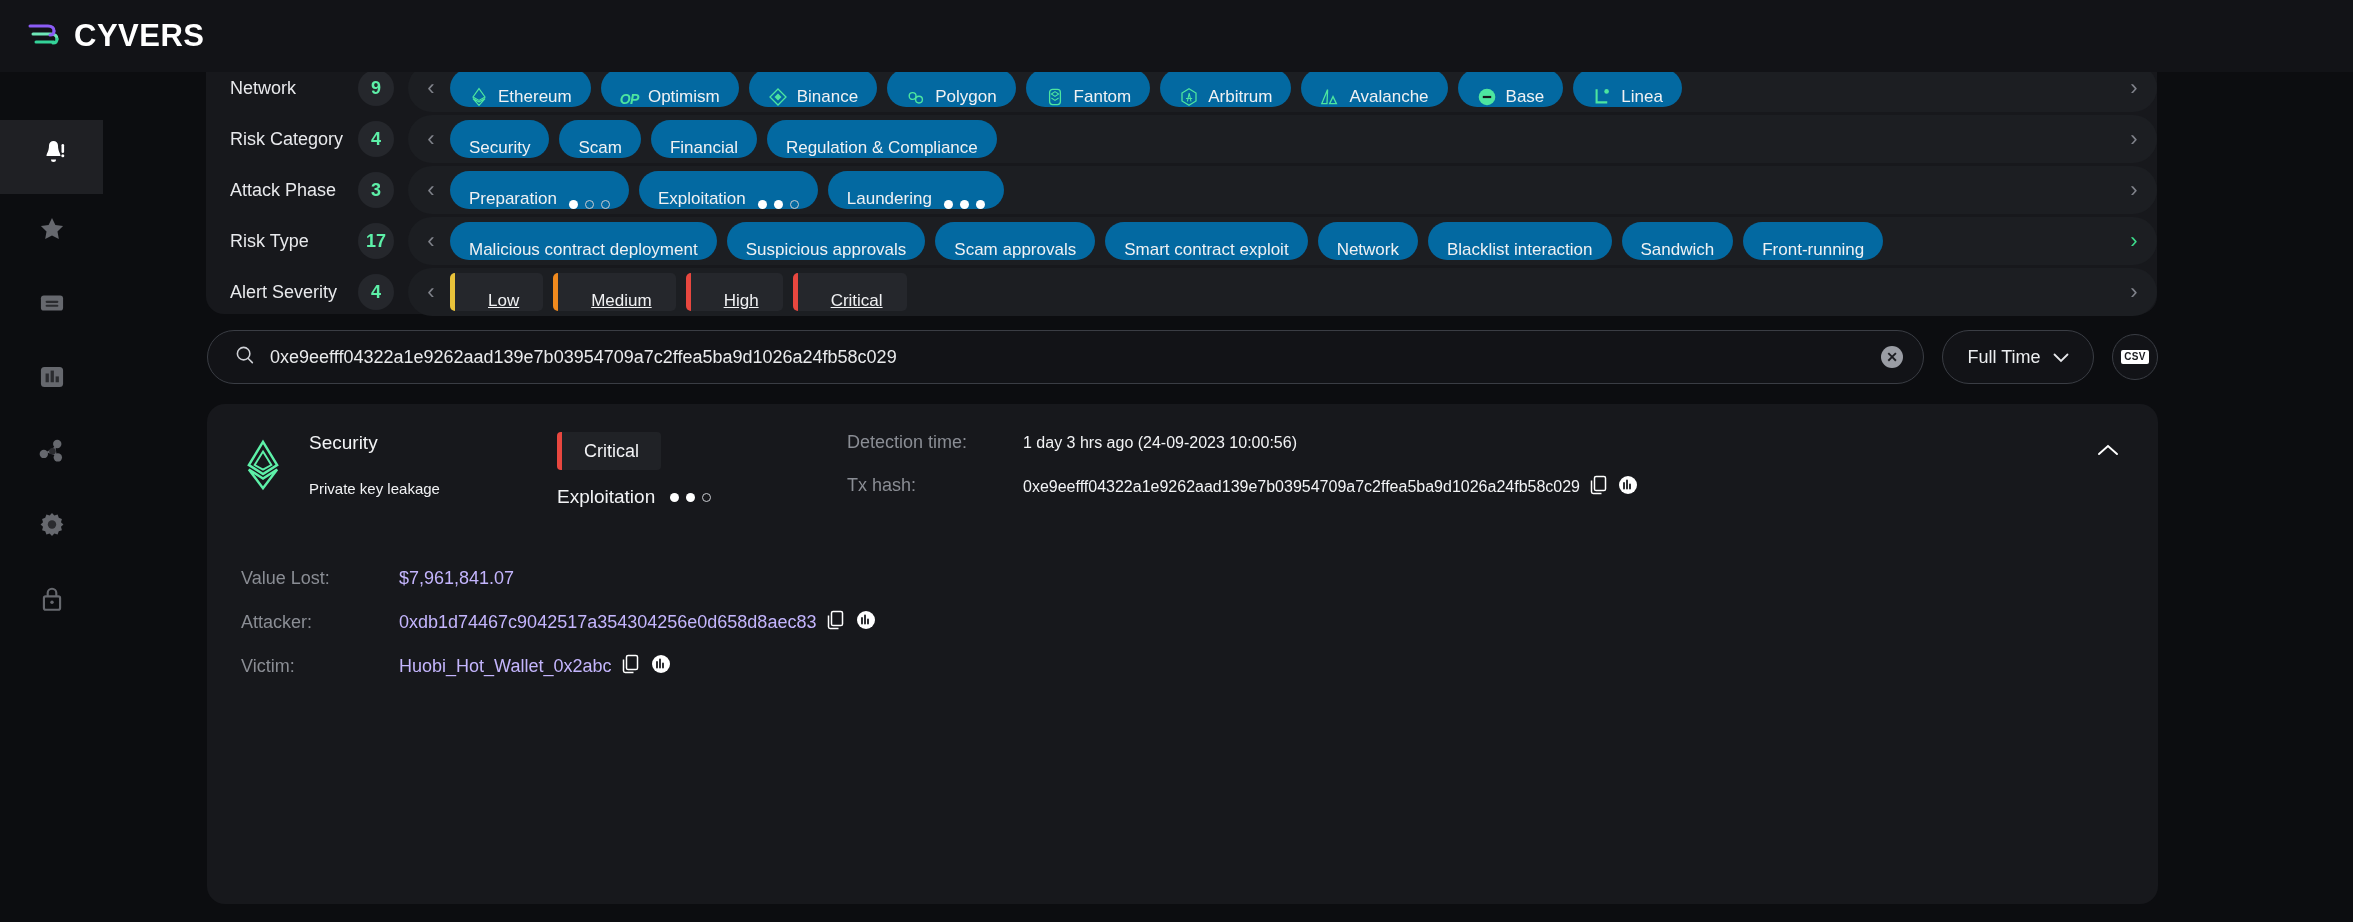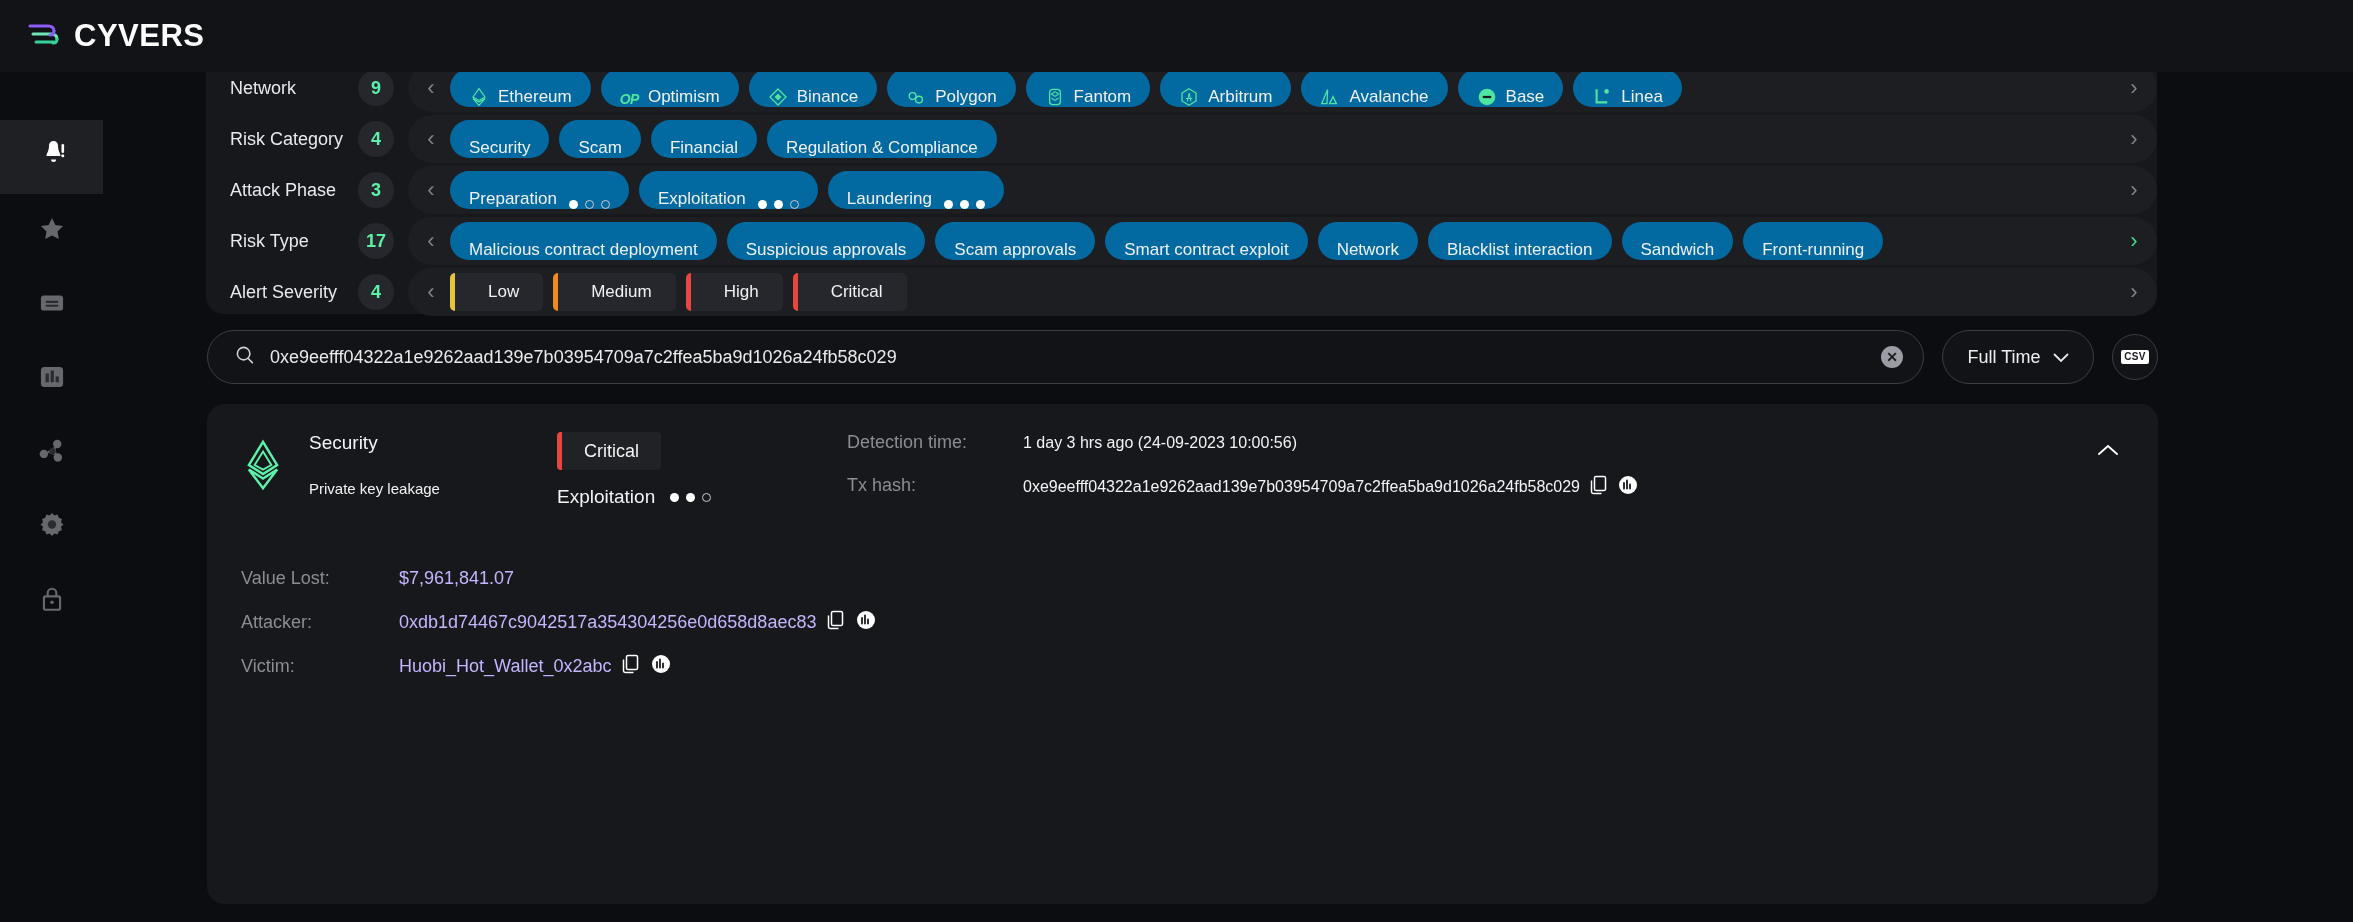--- a/index.html
+++ b/index.html
@@ -104,21 +104,21 @@
     letter-spacing: -0.5px;
   }
   
   .dots { display: flex; align-items: center; gap: 7px; margin-left: 3px; }
   .dot { width: 9px; height: 9px; border-radius: 50%; }
   .dot.on { background: #ffffff; }
   .dot.off { background: transparent; border: 1.4px solid #c9cbd0; }
   
   .chip.sev {
     padding: 0; background: #25272c; border-radius: 5px; height: 38px;
-    overflow: hidden; display: flex; align-items: center;
+    overflow: hidden; display: flex; align-items: flex-end; text-decoration: underline;
   }
   .sev-bar { width: 5px; height: 38px; flex: 0 0 auto; }
   .sev-label { padding: 0 24px; color: #f0f1f3; font-size: 17px; }
 
   
   .search-row {
     position: absolute; left: 207px; top: 330px;
     width: 1951px; height: 54px;
     display: flex; align-items: center; gap: 18px;
   }

